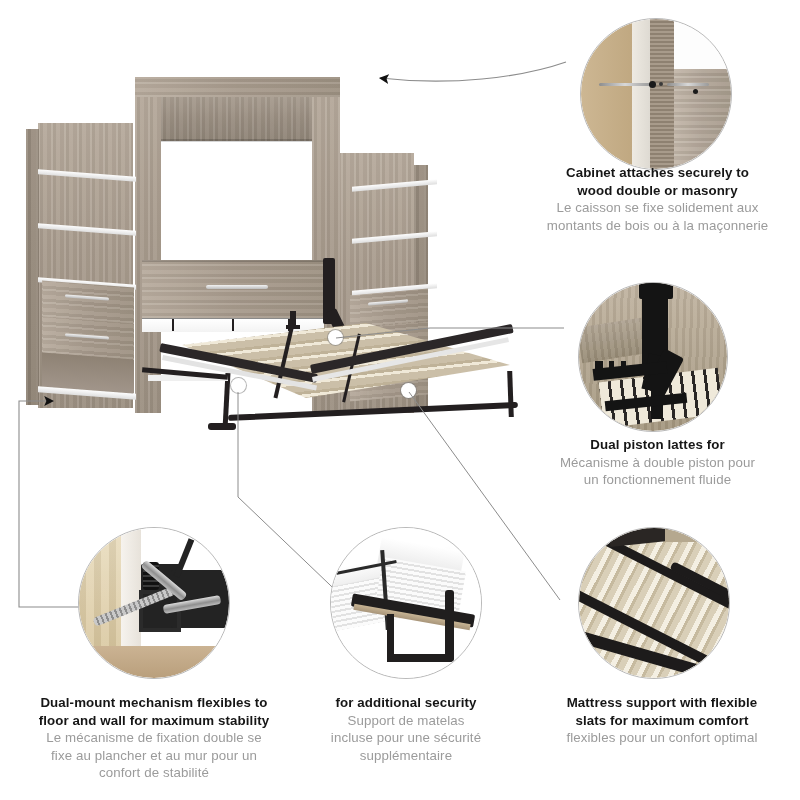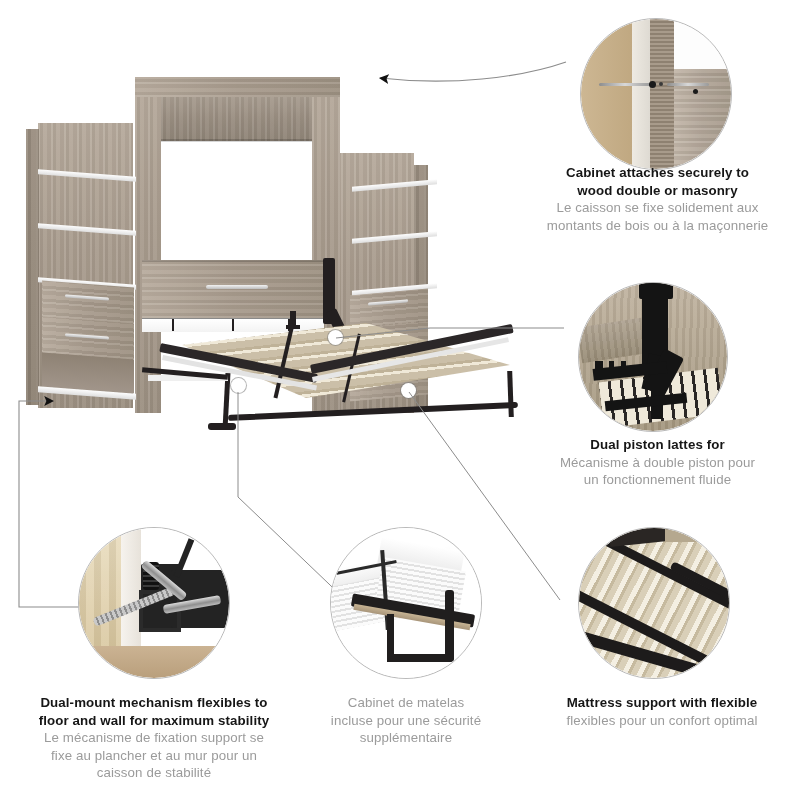--- a/index.html
+++ b/index.html
@@ -277,23 +277,23 @@
         <div class="pc" style="left:60px;top:62px;width:34px;height:34px;border:4px solid #2b2b2b;"></div>
         <div class="c3-screw" style="left:12px;top:74px;width:86px;transform:rotate(-22deg);
              background:repeating-linear-gradient(90deg,#c9c9c9 0 3px,#8d8d8d 3px 5px);"></div>
         <div class="c3-screw" style="left:58px;top:48px;width:54px;transform:rotate(40deg);"></div>
         <div class="c3-screw" style="left:84px;top:72px;width:58px;transform:rotate(-10deg);"></div>
       </div>
     </div>
     <div class="cap" style="left:8px;top:694px;width:292px;">
       <div class="en">Dual-mount mechanism flexibles to</div>
       <div class="en">floor and wall for maximum stability</div>
-      <div class="fr">Le mécanisme de fixation support se</div>
+      <div class="fr">Le mécanisme de fixation double se</div>
       <div class="fr">fixe au plancher et au mur pour un</div>
-      <div class="fr">caisson de stabilité</div>
+      <div class="fr">confort de stabilité</div>
     </div>
   </div>
 
   <div class="callout">
     <div class="circle-wrap" style="left:330px;top:527px;width:150px;height:150px;">
       <div class="circle-inner">
         <div class="pc" style="inset:0;position:absolute;background:#fff;"></div>
         <div class="c4-mat" style="left:-6px;top:30px;width:128px;height:24px;transform:rotate(-11deg);"></div>
         <div class="c4-mat-s" style="left:-6px;top:48px;width:128px;height:44px;transform:rotate(-11deg);"></div>
         <div class="c4-mat" style="left:48px;top:16px;width:84px;height:26px;transform:rotate(10deg);"></div>
@@ -302,37 +302,39 @@
         <div class="c4-strap" style="left:4px;top:38px;width:62px;height:3px;transform:rotate(-11deg);"></div>
         <div class="c4-rail" style="left:20px;top:76px;width:124px;height:13px;transform:rotate(10deg);border-radius:2px;"></div>
         <div class="pc" style="left:22px;top:86px;width:118px;height:6px;transform:rotate(10deg);
              background:linear-gradient(180deg,#c6b393,#a8957a);"></div>
         <div class="c4-rail" style="left:114px;top:62px;width:9px;height:72px;border-radius:3px;"></div>
         <div class="c4-rail" style="left:58px;top:126px;width:62px;height:8px;border-radius:3px;"></div>
         <div class="c4-rail" style="left:56px;top:86px;width:7px;height:48px;"></div>
       </div>
     </div>
     <div class="cap" style="left:292px;top:694px;width:228px;">
-      <div class="fr">Cabinet de matelas</div>
+      <div class="en">for additional security</div>
+      <div class="fr">Support de matelas</div>
       <div class="fr">incluse pour une sécurité</div>
       <div class="fr">supplémentaire</div>
     </div>
   </div>
 
   <div class="callout">
     <div class="circle-wrap" style="left:578px;top:527px;width:150px;height:150px;">
       <div class="circle-inner">
         <div class="c5"></div>
         <div class="c5-bar" style="left:-18px;top:34px;width:190px;height:9px;transform:rotate(27deg);"></div>
         <div class="c5-bar" style="left:-30px;top:96px;width:190px;height:10px;transform:rotate(27deg);"></div>
         <div class="c5-bar" style="left:86px;top:60px;width:120px;height:9px;transform:rotate(27deg);"></div>
         <div class="pc" style="left:30px;top:-6px;width:60px;height:22px;background:#2a2624;transform:rotate(-6deg);"></div>
         <div class="pc" style="left:86px;top:-4px;width:44px;height:18px;background:#b5a88f;"></div>
         <div class="c5-bar" style="left:-10px;top:124px;width:170px;height:12px;transform:rotate(16deg);"></div>
       </div>
     </div>
     <div class="cap" style="left:528px;top:694px;width:268px;">
       <div class="en">Mattress support with flexible</div>
+      <div class="en">slats for maximum comfort</div>
       <div class="fr">flexibles pour un confort optimal</div>
     </div>
   </div>
 
 </div>
 
 </body></html>

